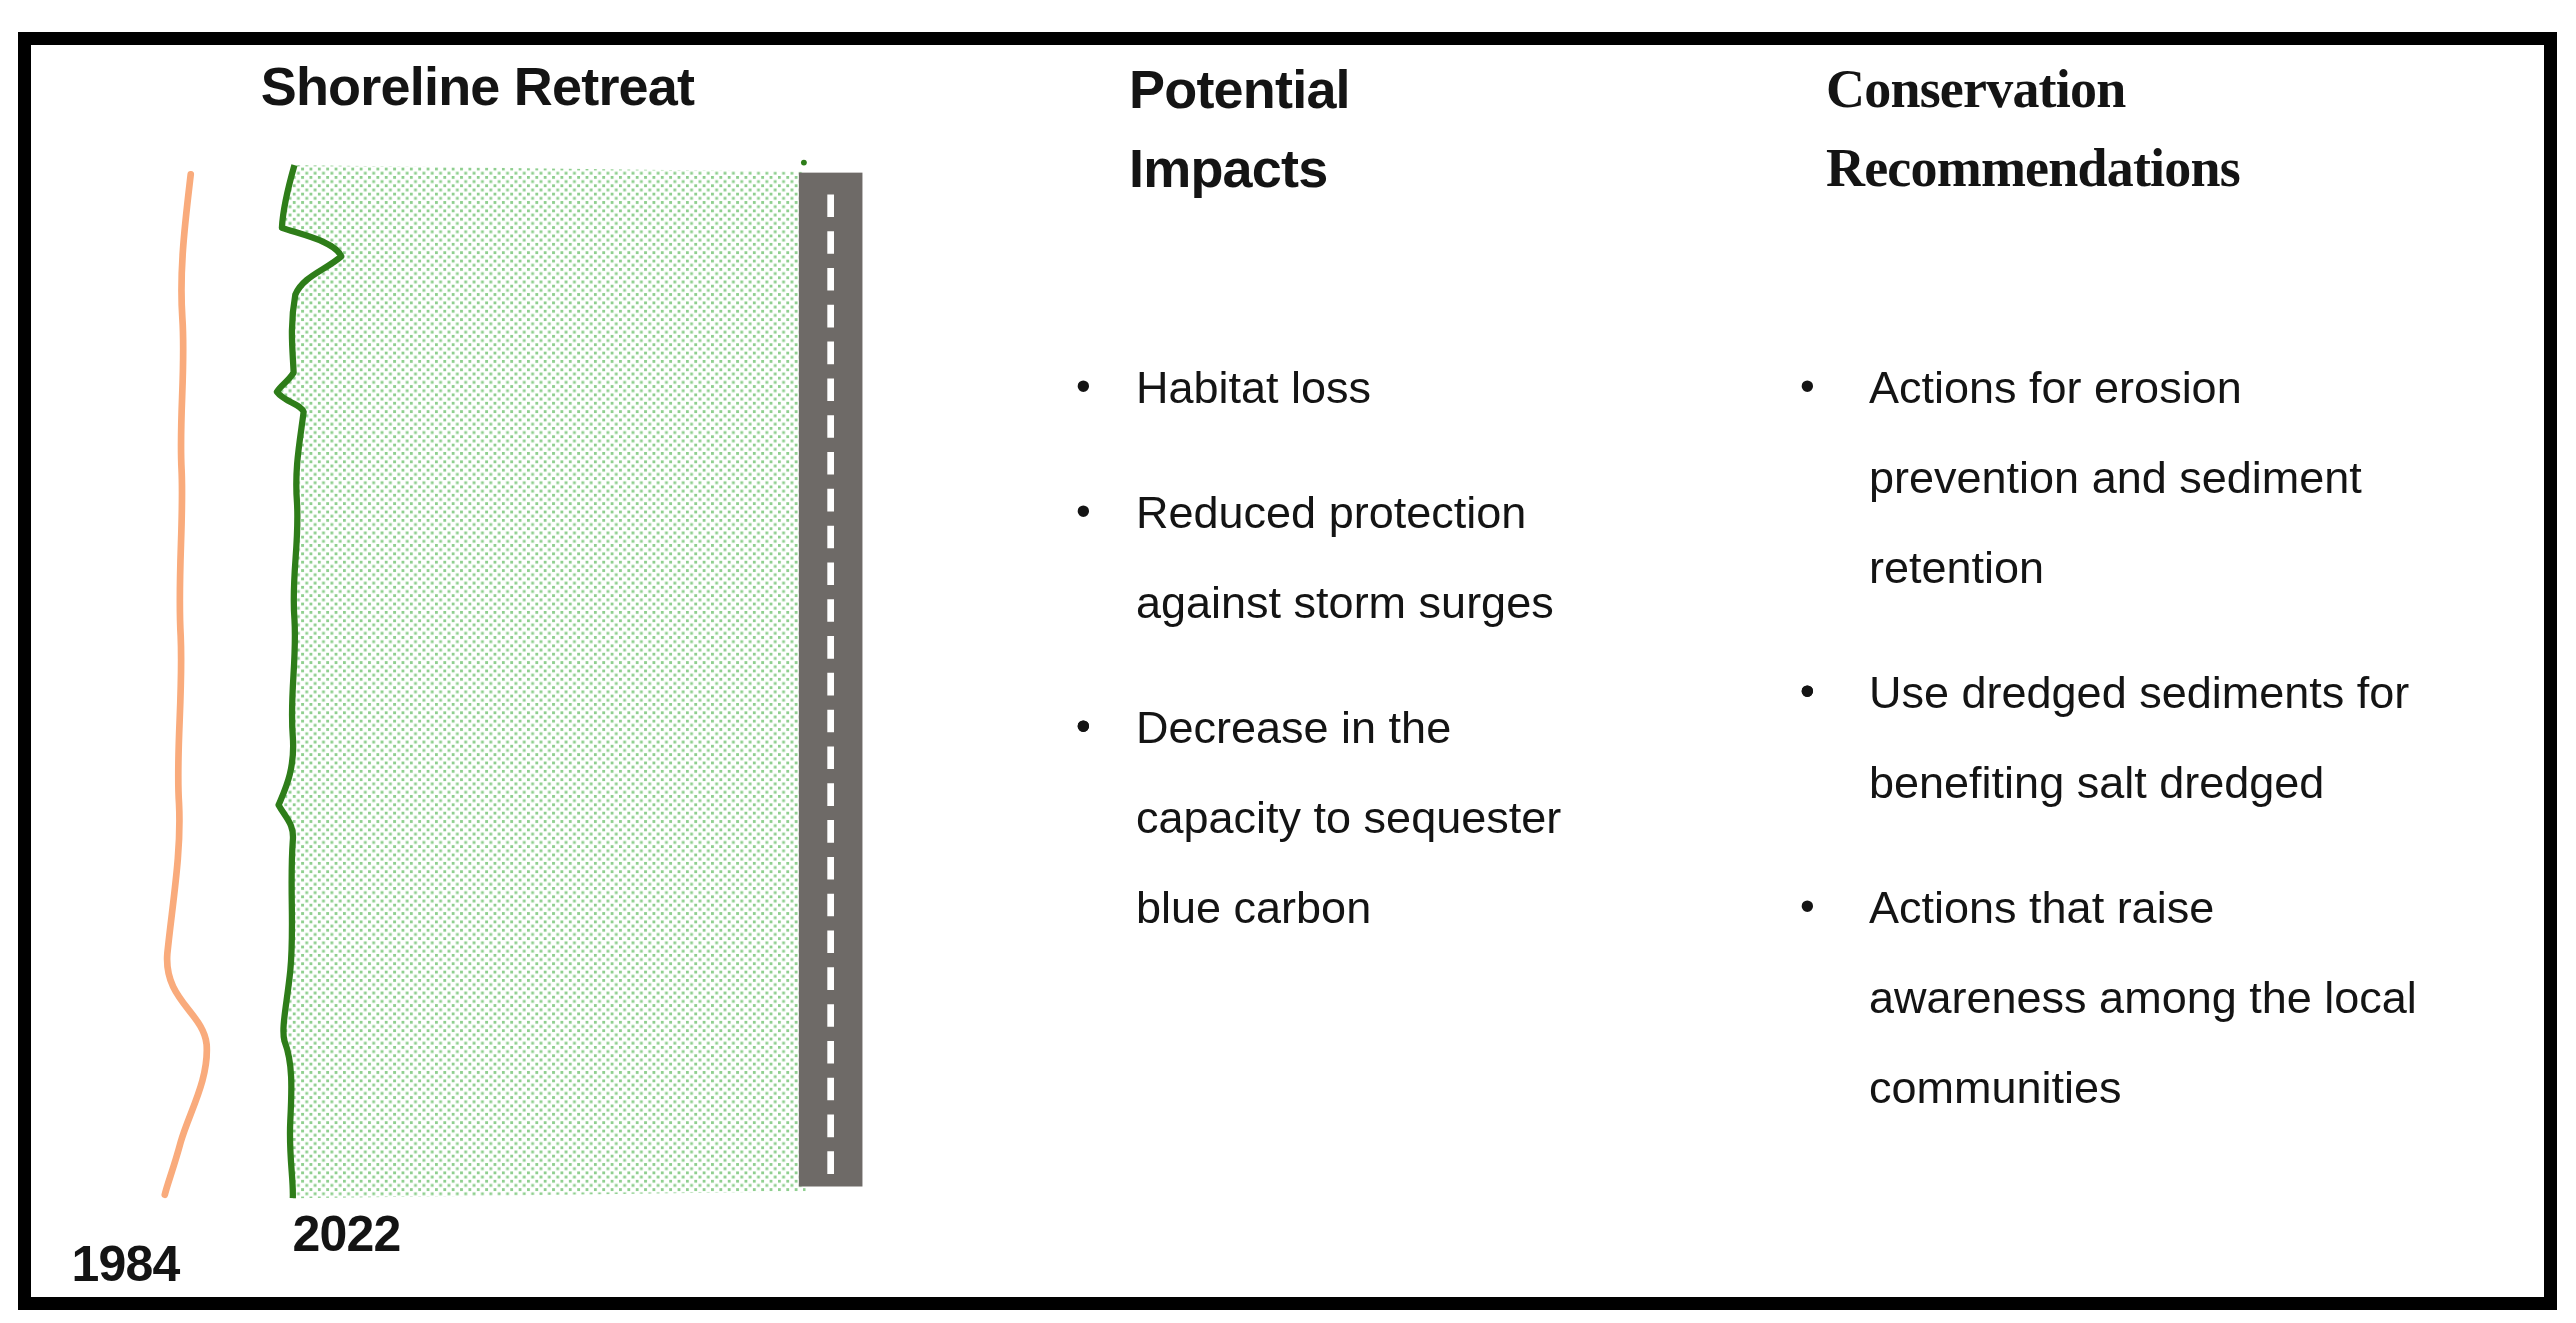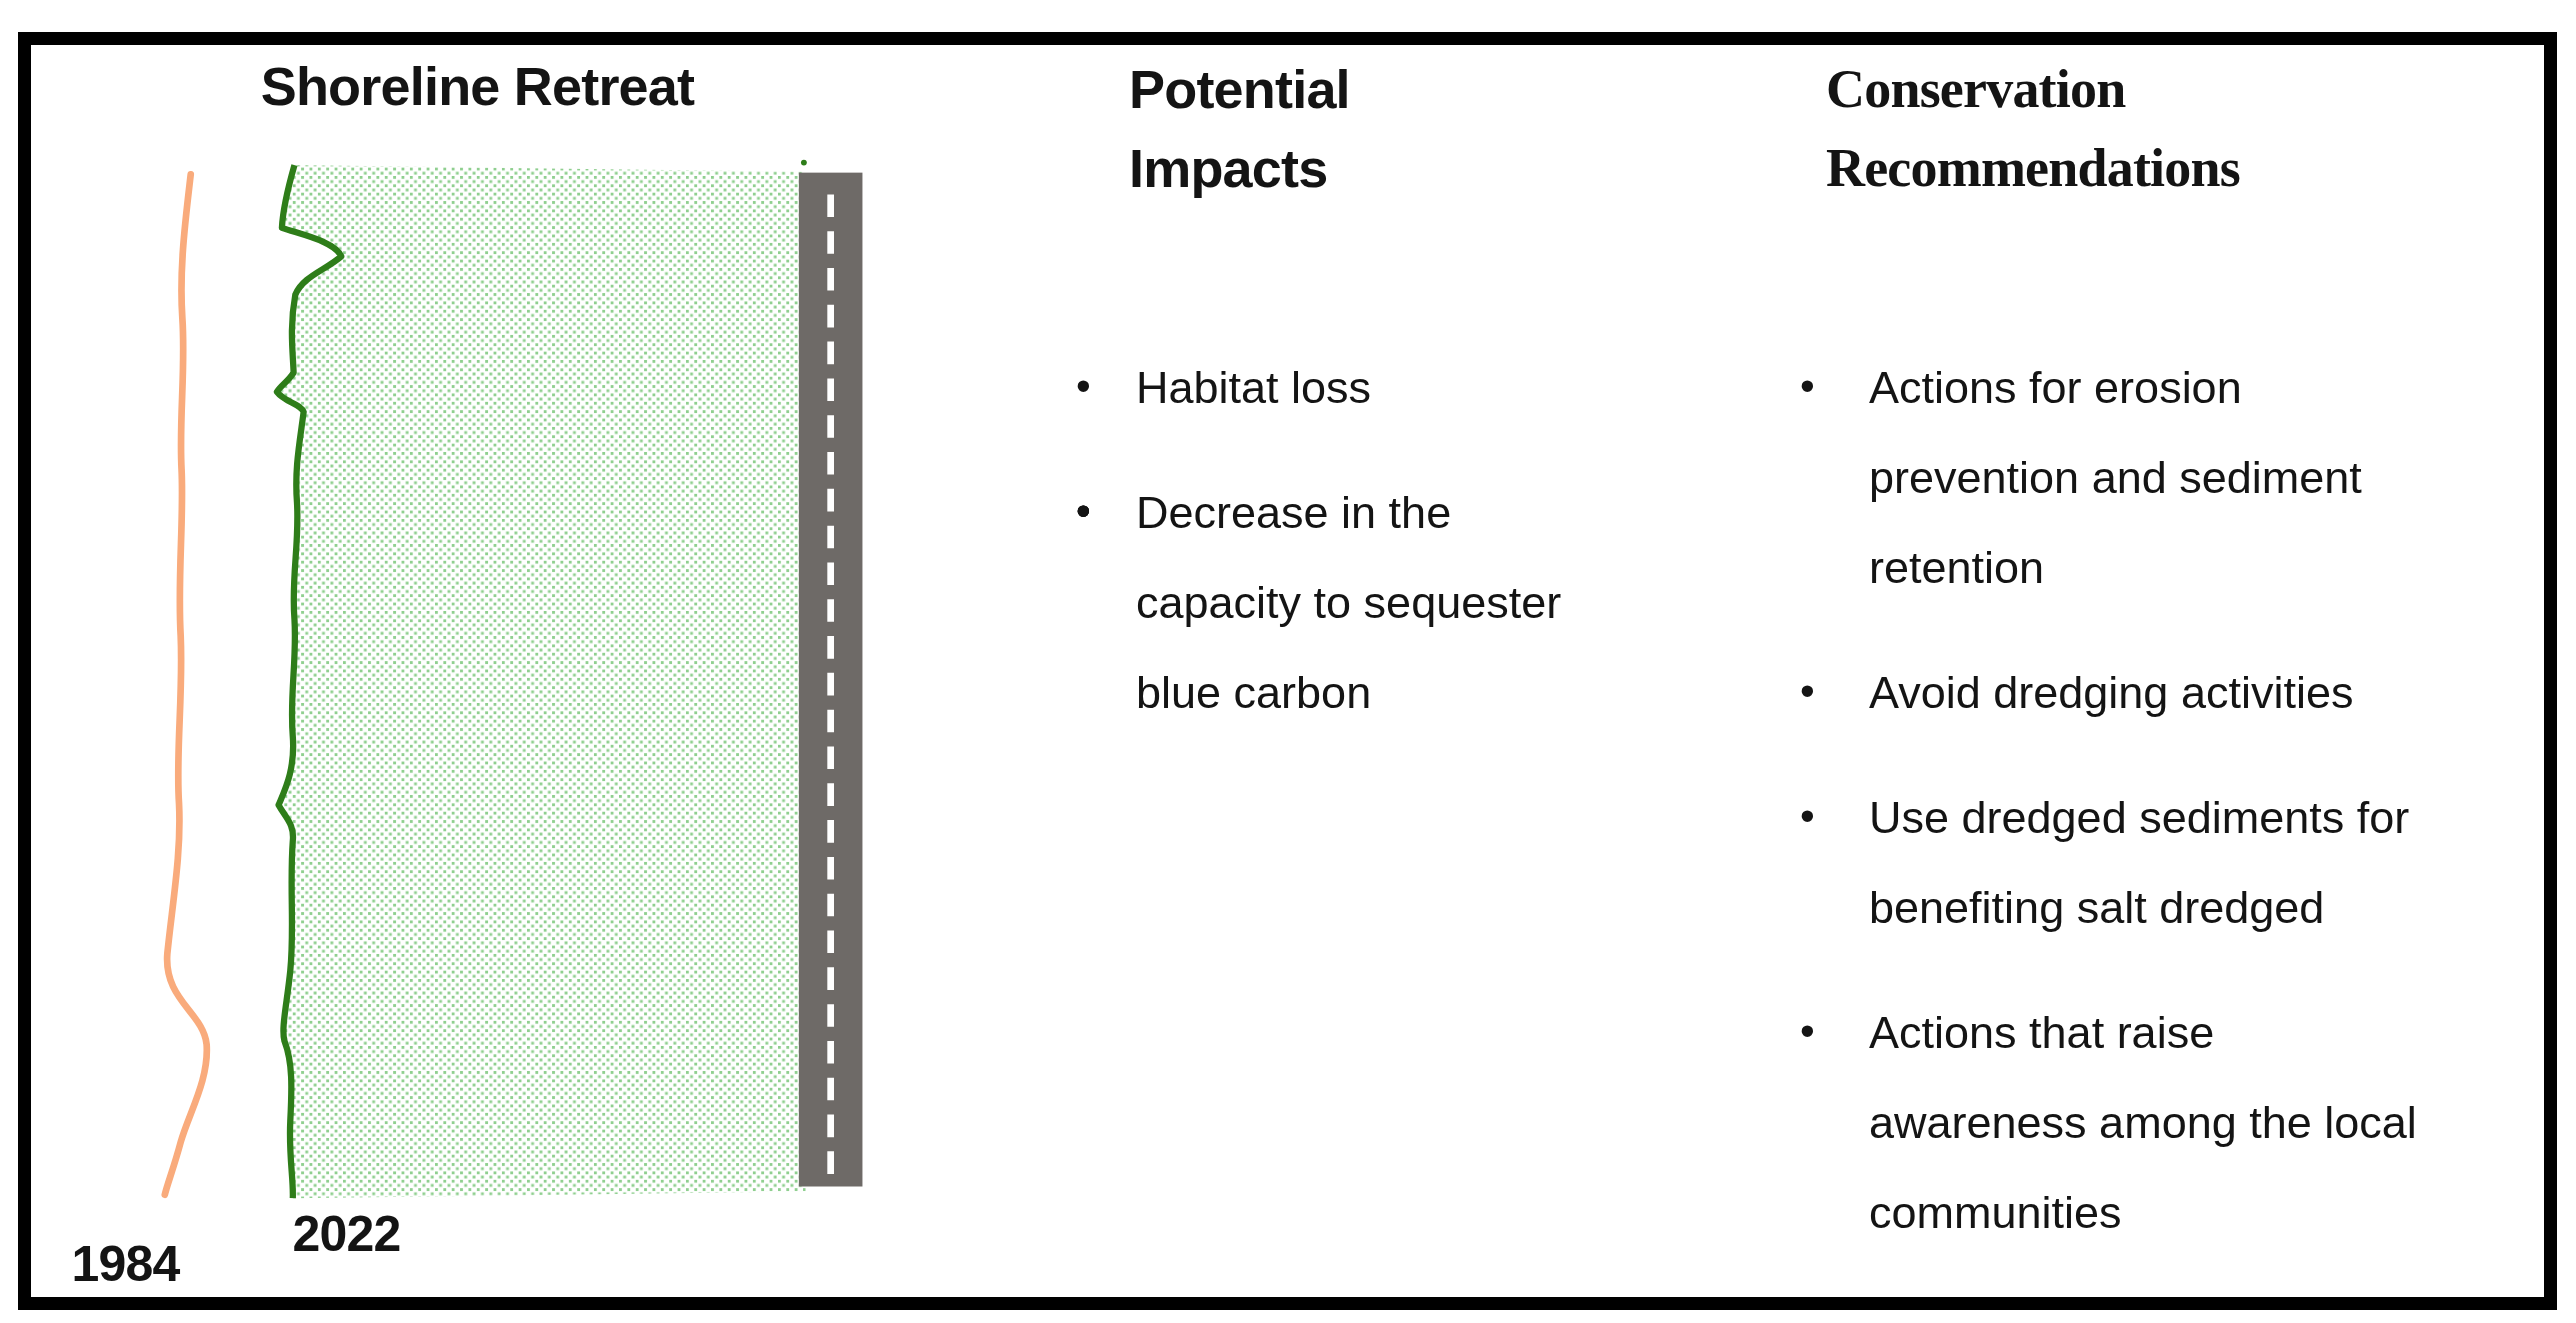--- a/index.html
+++ b/index.html
@@ -116,40 +116,40 @@
 
 <div class="col-heading" id="impacts-heading">Potential Impacts</div>
 
 <ul class="bullets" id="impacts-list">
   <li>
     <span class="dot">•</span>
     <span class="txt">Habitat loss</span>
   </li>
   <li>
     <span class="dot">•</span>
+    <span class="txt">Reduced protection against storm surges</span>
   </li>
   <li>
     <span class="dot">•</span>
   </li>
   <li>
     <span class="dot">•</span>
     <span class="txt">Decrease in the capacity to sequester blue carbon</span>
   </li>
 </ul>
 
 <div class="col-heading" id="reco-heading">Conservation Recommendations</div>
 
 <ul class="bullets" id="reco-list">
   <li>
     <span class="dot">•</span>
     <span class="txt">Actions for erosion prevention and sediment retention</span>
   </li>
   <li>
     <span class="dot">•</span>
-    <span class="txt">Avoid dredging activities</span>
   </li>
   <li>
     <span class="dot">•</span>
     <span class="txt">Use dredged sediments for benefiting salt dredged</span>
   </li>
   <li>
     <span class="dot">•</span>
     <span class="txt">Actions that raise awareness among the local communities</span>
   </li>
 </ul>

